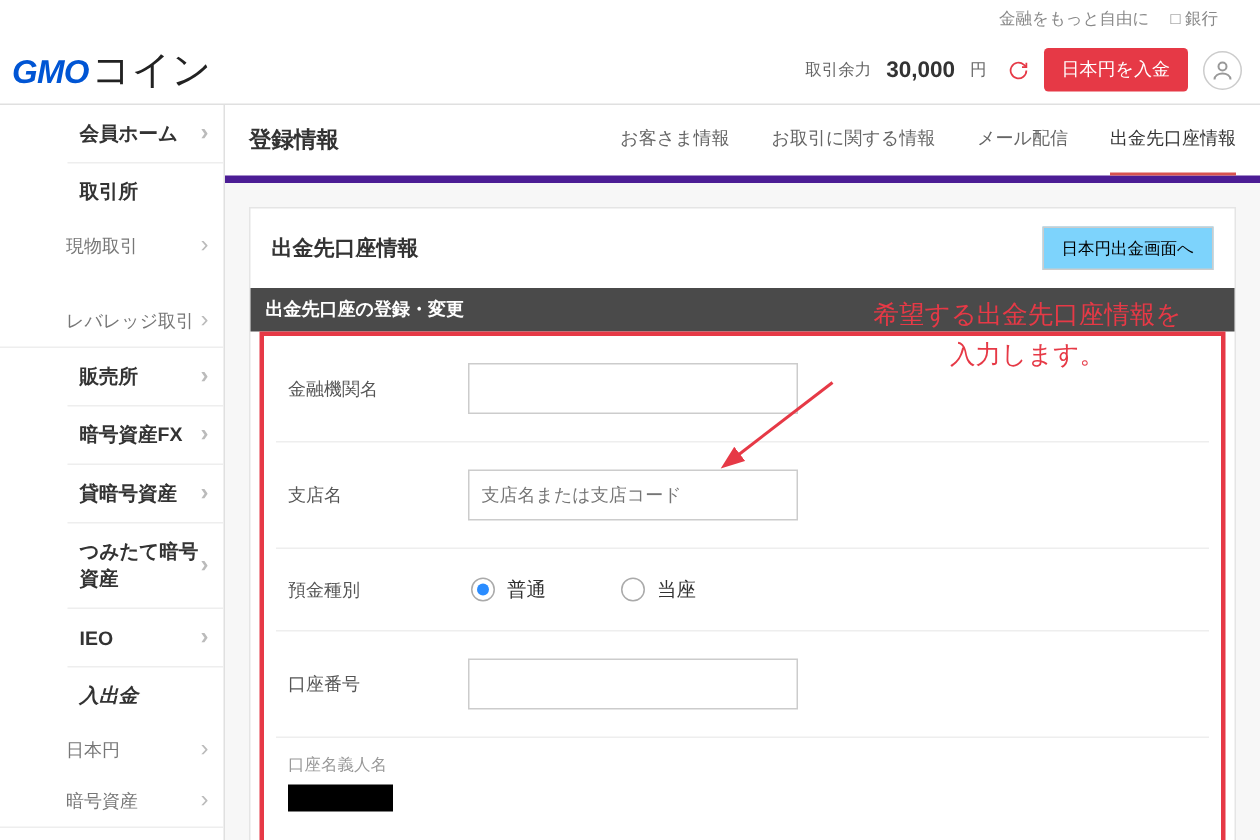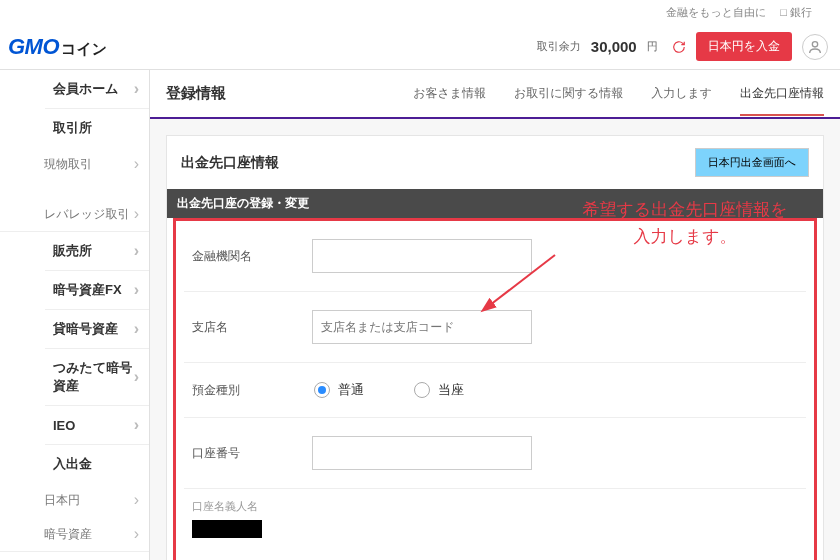--- a/index.html
+++ b/index.html
@@ -1,37 +1,37 @@
 <!DOCTYPE html>
 <html><head>
   <meta charset="utf-8">
   <style>
     * { margin: 0; padding: 0; box-sizing: border-box; font-family: "Hiragino Sans", "Meiryo", sans-serif; }
     body { background: #fff; color: #333; font-size: 13px; width: 840px; height: 560px; overflow: hidden; position: relative; }
     .topbar { height: 24px; display: flex; justify-content: flex-end; align-items: center; padding: 0 28px; font-size: 11px; color: #888; gap: 14px; }
     .header { height: 46px; display: flex; align-items: center; justify-content: space-between; border-bottom: 1px solid #e0e0e0; padding: 0 12px 0 8px; }
     .logo { display: flex; align-items: baseline; font-weight: bold; }
     .logo .gmo { color: #0055d4; font-size: 22px; font-weight: 800; font-style: italic; letter-spacing: -0.5px; }
-    .logo .coin { color: #222; font-size: 15px; font-weight: 700; margin-left: 2px; }
+    .logo .coin { color: #222; font-size: 26px; font-weight: 400; margin-left: 2px; }
     .header-right { display: flex; align-items: center; gap: 10px; }
     .balance-label { font-size: 11px; color: #666; }
     .balance-amount { font-size: 15px; font-weight: 600; }
     .balance-unit { font-size: 11px; color: #666; margin-right: 4px; }
     .reload-icon { width: 14px; height: 14px; cursor: pointer; }
     .deposit-btn { background: #e63946; color: #fff; padding: 6px 12px; font-size: 12px; border: none; border-radius: 3px; cursor: pointer; }
     .avatar { width: 26px; height: 26px; border: 1px solid #ccc; border-radius: 50%; display: flex; align-items: center; justify-content: center; cursor: pointer; color: #888; }
     .main-row { display: flex; height: 490px; }
     .sidebar { width: 150px; border-right: 1px solid #e0e0e0; overflow: hidden; flex-shrink: 0; }
     .sb-sec { border-bottom: 1px solid #eee; padding: 10px 10px 10px 8px; display: flex; justify-content: space-between; align-items: center; font-size: 13px; cursor: pointer; margin-left: 45px; }
     .sb-sec.bold { font-weight: 600; }
     .sb-sub { font-size: 12px; color: #777; padding: 8px 10px 8px 44px; display: flex; justify-content: space-between; align-items: center; cursor: pointer; }
     .chev { color: #bbb; font-size: 16px; }
     .plus { border: 1px solid #999; width: 14px; height: 14px; display: flex; align-items: center; justify-content: center; font-size: 12px; color: #666; }
     .content { flex: 1; background: #f7f7f7; padding: 0; overflow: hidden; }
-    .page-title { background: #fff; padding: 14px 16px; font-size: 15px; font-weight: 600; border-bottom: 2px solid #4c1d95; display: flex; align-items: center; }
+    .page-title { background: #fff; padding: 14px 16px; font-size: 15px; font-weight: 600; border-bottom: 5px solid #4c1d95; display: flex; }
     .tabs { display: flex; gap: 28px; margin-left: auto; font-size: 12px; font-weight: 400; }
     .tab { padding-bottom: 12px; margin-bottom: -14px; color: #666; cursor: pointer; }
     .tab.active { border-bottom: 2px solid #d9534f; color: #333; }
     .panel { margin: 16px; background: #fff; border: 1px solid #e5e5e5; }
     .panel-head { display: flex; justify-content: space-between; align-items: center; padding: 12px 14px; }
     .panel-head-title { font-size: 14px; font-weight: 600; }
     .go-screen { border: 1px solid #ccc; background: #7dd3fc; padding: 6px 12px; font-size: 11px; cursor: pointer; }
     .black-bar { background: #4a4a4a; color: #fff; font-size: 12px; padding: 6px 10px; font-weight: 600; }
     .redbox { border: 3px solid #e63946; margin: 0 6px 10px 6px; padding: 0 8px; }
     .form-row { display: flex; align-items: center; padding: 18px 8px; border-bottom: 1px solid #eee; }
@@ -110,21 +110,21 @@
         <span class="chev">›</span>
       </div>
     <div class="sb-sec bold">
         <span>つみたて暗号資産</span>
         <span class="chev">›</span>
       </div>
     <div class="sb-sec bold">
         <span>IEO</span>
         <span class="chev">›</span>
       </div>
-    <div class="sb-sec bold" style="border-bottom:none;">
+    <div class="sb-sec bold" style="border-bottom:none;font-style:italic;">
         <span>入出金</span>
       </div>
     <div class="sb-sub">
         <span>日本円</span>
         <span class="chev">›</span>
       </div>
     <div class="sb-sub" style="border-bottom:1px solid #eee;">
         <span>暗号資産</span>
         <span class="chev">›</span>
       </div>
@@ -135,21 +135,21 @@
     <div class="sb-sec bold"></div>
 
   </div>
 
   <div class="content">
     <div class="page-title">
       <span>登録情報</span>
       <div class="tabs">
         <span class="tab">お客さま情報</span>
         <span class="tab">お取引に関する情報</span>
-        <span class="tab">入力します</span>
+        <span class="tab">メール配信</span>
         <span class="tab active">出金先口座情報</span>
       </div>
     </div>
 
     <div class="panel">
       <div class="panel-head">
         <span class="panel-head-title">出金先口座情報</span>
         <button class="go-screen">日本円出金画面へ</button>
       </div>
       <div class="black-bar">出金先口座の登録・変更</div>

